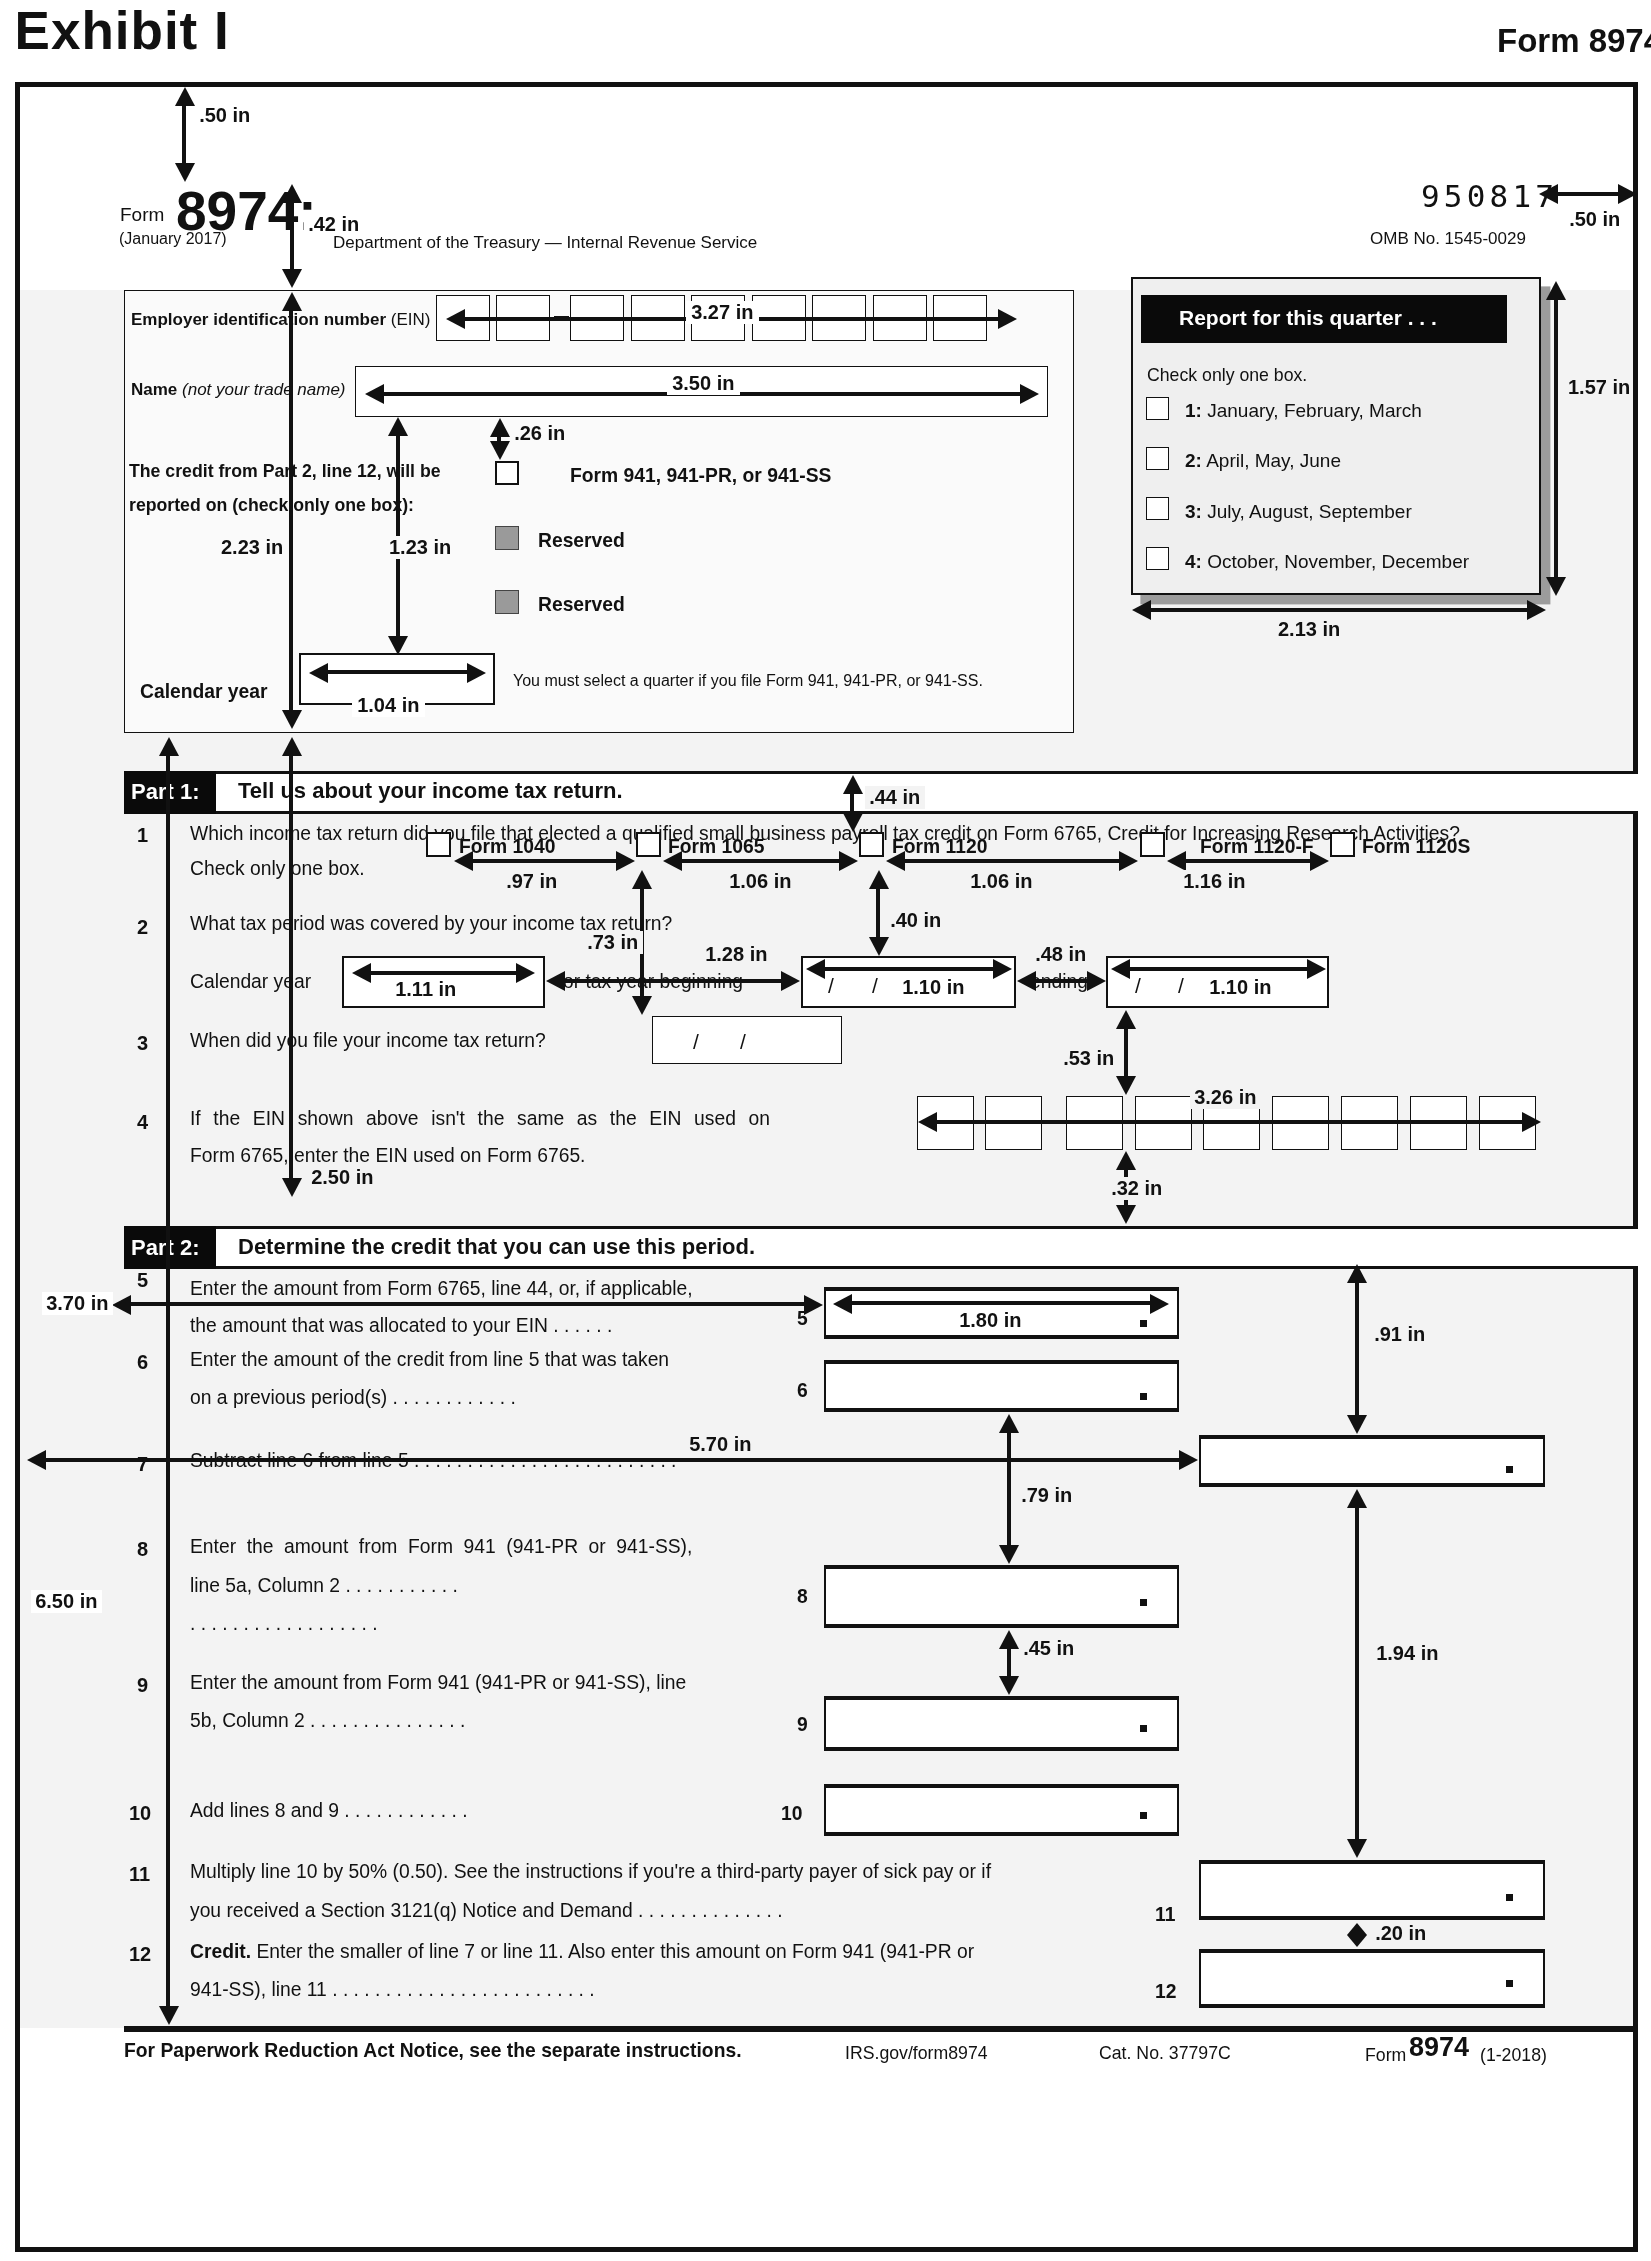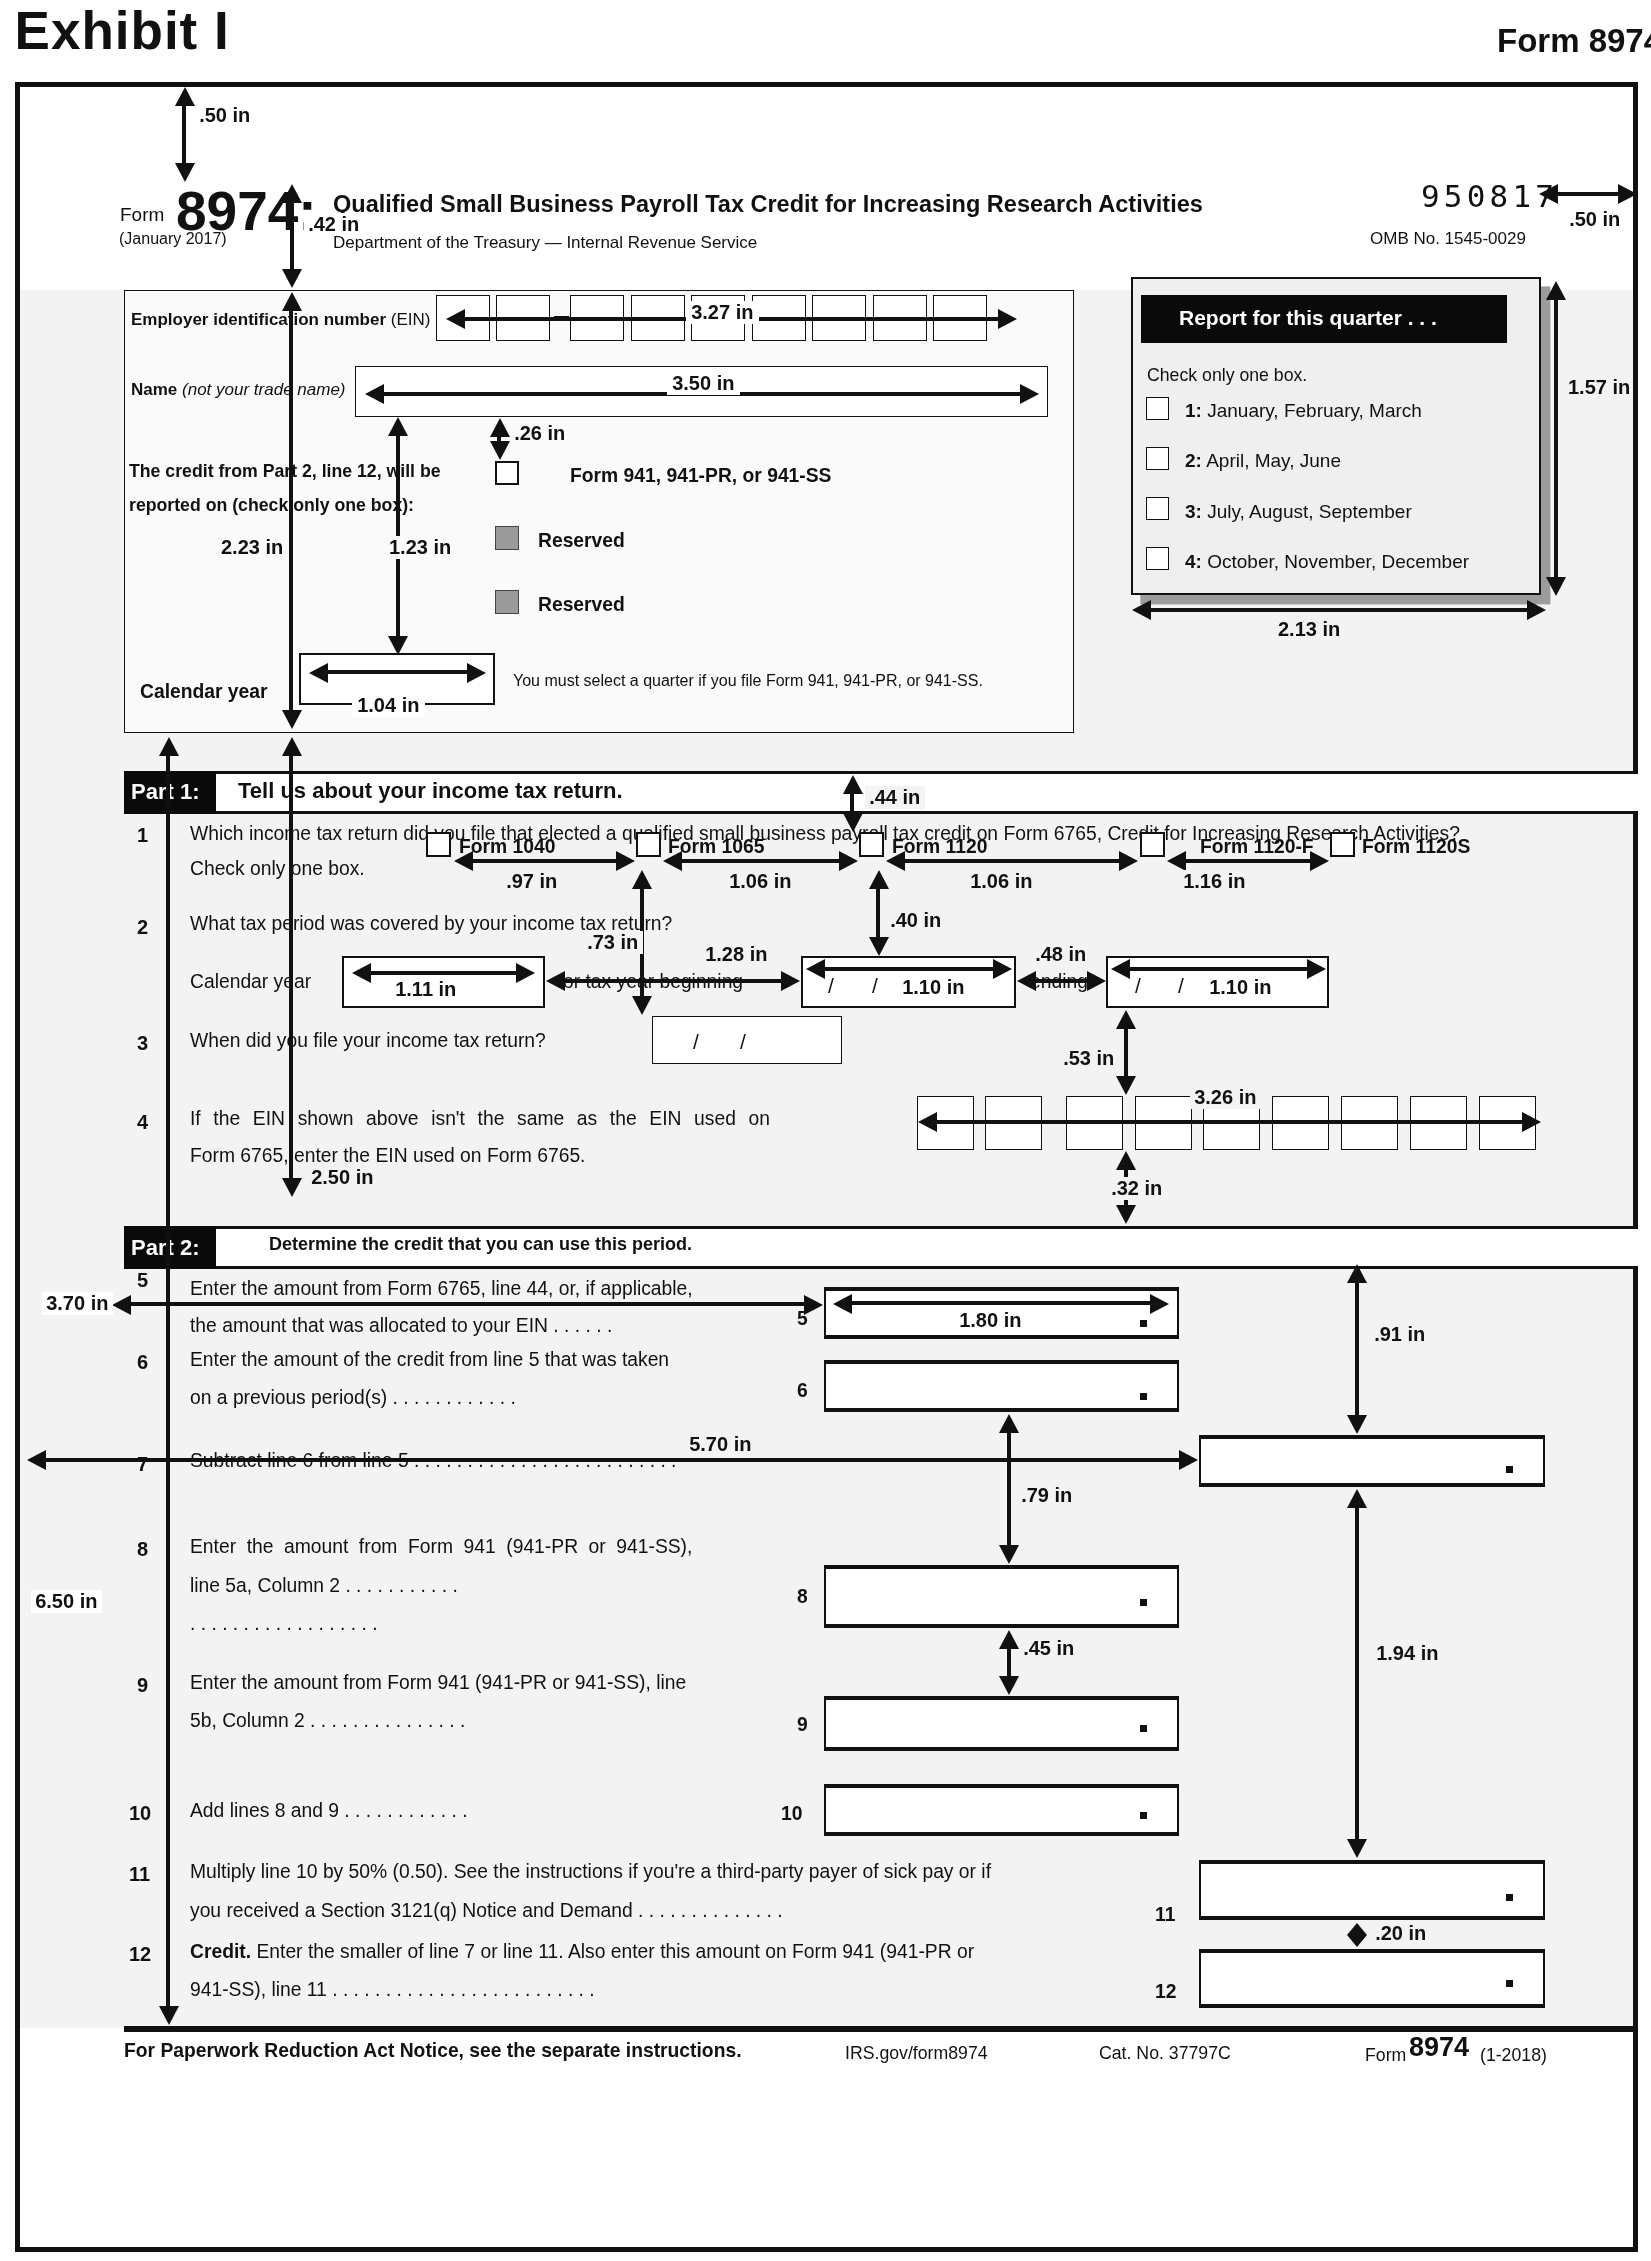--- a/index.html
+++ b/index.html
@@ -36,21 +36,20 @@
 <div id="page">
 
   <div class="t b" style="left:14.6px;top:1px;font-size:53px;letter-spacing:1px;">Exhibit I</div>
   <div class="t b" style="left:1497px;top:22px;font-size:33px;">Form 8974</div>
 
   <div id="pageborder"></div>
   <div id="contentbg"></div>
 
   <div class="t" style="left:120px;top:204px;font-size:19px;">Form</div>
   <div class="t b" style="left:176px;top:180px;font-size:55px;">8974:</div>
-  <div class="t b" style="left:333px;top:191px;font-size:23.5px;">Qualified Small Business Payroll Tax Credit for Increasing Research Activities</div>
   <div class="t ocr" style="left:1421px;top:179px;font-size:31px;">950817</div>
   <div class="t" style="left:119px;top:230px;font-size:16px;">(January 2017)</div>
   <div class="t" style="left:333px;top:233px;font-size:17px;">Department of the Treasury — Internal Revenue Service</div>
   <div class="t" style="left:1370px;top:229px;font-size:17px;">OMB No. 1545-0029</div>
 
   <div id="fieldsbox"></div>
   <div class="t" style="left:131px;top:310px;font-size:17px;z-index:2;"><span class="b">Employer identification number</span> <span>(EIN)</span></div>
 
   <div class="box" style="left:436px;top:295px;width:54px;height:46px;"></div>
   <div class="box" style="left:496px;top:295px;width:54px;height:46px;"></div>
@@ -164,21 +163,21 @@
   <div class="box" style="left:1272px;top:1096px;width:57px;height:54px;"></div>
   <div class="box" style="left:1341px;top:1096px;width:57px;height:54px;"></div>
   <div class="box" style="left:1410px;top:1096px;width:57px;height:54px;"></div>
   <div class="box" style="left:1479px;top:1096px;width:57px;height:54px;"></div>
   <div class="t mlab gbg" style="left:307px;top:1166px;">2.50 in</div>
   <div class="t mlab gbg" style="left:1059px;top:1177px;margin-left:48px;">.32 in</div>
 
   <div class="pbar" style="top:1226px;"></div>
   <div class="barblack" style="left:124px;top:1226px;width:92px;height:43px;"></div>
   <div class="t bartext" style="left:131px;top:1235px;font-size:22px;z-index:3;">Part 2:</div>
-  <div class="t b" style="left:238px;top:1234px;font-size:18px;z-index:2;margin-left:31px;">Determine the credit that you can use this period.</div>
+  <div class="t b" style="left:238px;top:1234px;font-size:22px;z-index:2;">Determine the credit that you can use this period.</div>
 
   <div class="t b" style="left:137px;top:1269px;font-size:20px;">5</div>
   <div class="t" style="left:190px;top:1278px;font-size:19.3px;">Enter the amount from Form 6765, line 44, or, if applicable,</div>
   <div class="t" style="left:190px;top:1315px;font-size:19.3px;">the amount that was allocated to your EIN  .  .  .  .  .  .</div>
   <div class="t b" style="left:797px;top:1308px;font-size:19.3px;">5</div>
   <div class="amt" style="left:824px;top:1287px;width:355px;height:52px;"></div>
   <div class="dot" style="left:1140px;top:1320px;"></div>
   <div class="t mlab wbg" style="left:954px;top:1309px;">1.80 in</div>
   <div class="t mlab gbg" style="left:42px;top:1292px;background:#fff;">3.70 in</div>
   <div class="t mlab gbg" style="left:1370px;top:1323px;">.91 in</div>

